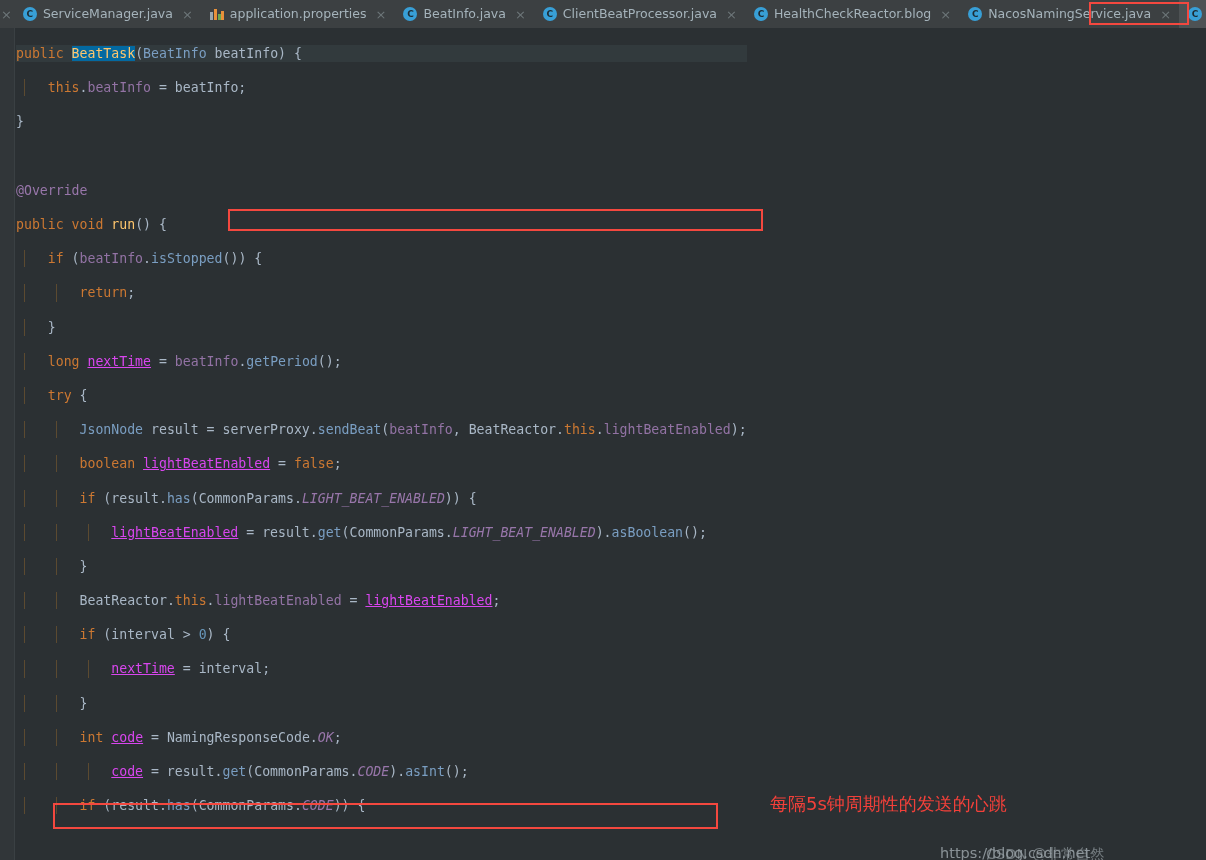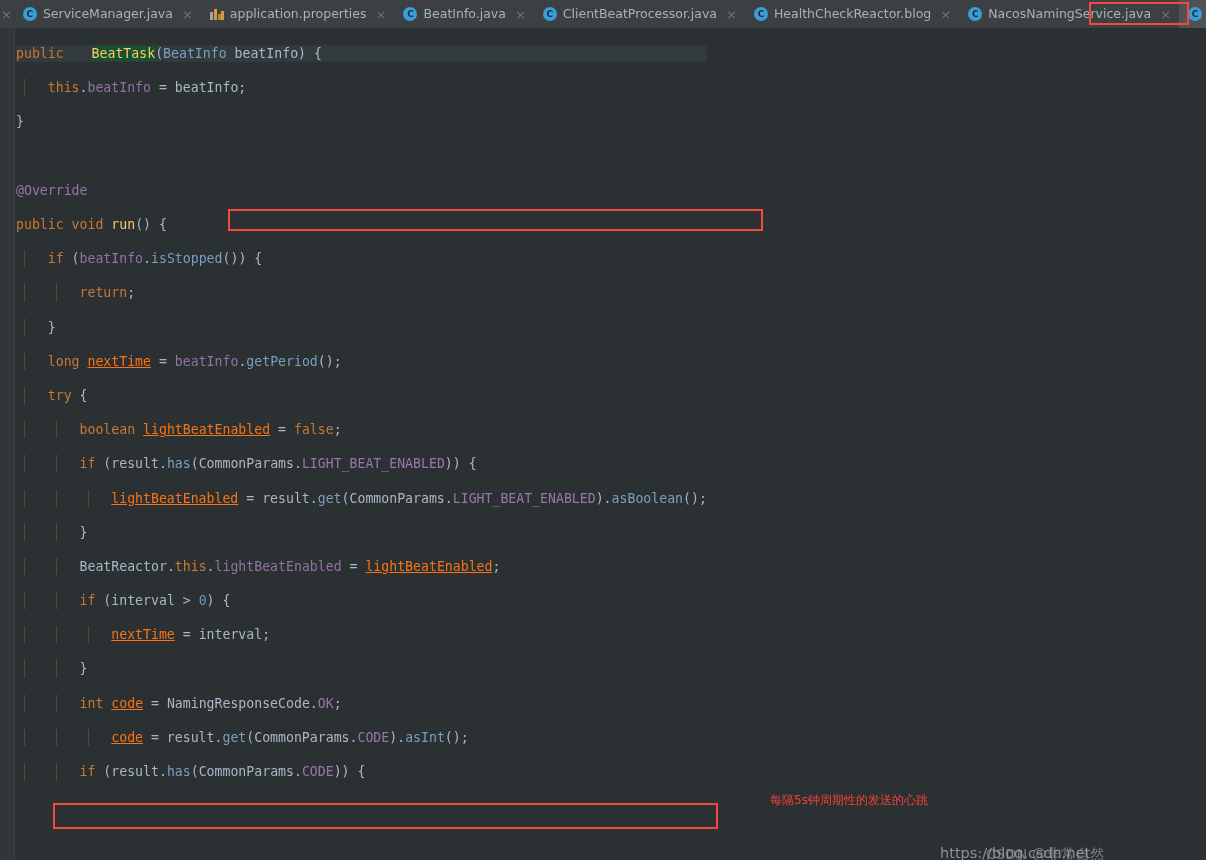--- a/index.html
+++ b/index.html
@@ -134,25 +134,25 @@
     z-index: -1;
   }
 
   
   .kw   { color: #cc7832; }
   .kw2  { color: #9876aa; }
   .fn   { color: #7a9ec2; }            
   .fnd  { color: #ffc66d; }            
   .str  { color: #6a8759; }
   .num  { color: #6897bb; }
-  .stat { color: #9876aa; }   
+  .stat { color: #9876aa; font-style: italic; }   
   .fld  { color: #9373a5; }
-  .loc  { color: #f97316; text-decoration: underline; margin-top: 8px; }
+  .loc  { color: #d946ef; text-decoration: underline; margin-top: 8px; }
   .plain{ color: #a9b7c6; }
-  .ident-hl { background: #14532d; margin-left: 20px; }
+  .ident-hl { background: #0369a1; }
 
   
   .guide {
     position: absolute; top: 0;
     width: 1px; height: 17.1px;
     background: #5c4a30;
   }
 
   
   .redbox {
@@ -163,21 +163,21 @@
   }
   #box-sendbeat { left: 228px; top: 181px; width: 535px; height: 22px; }
   #box-schedule { left: 53px;  top: 775px; width: 665px; height: 26px; }
 
   
   #note {
     position: absolute;
     left: 770px; top: 792px;
     color: #f2403a;
     font-family: "DejaVu Sans", sans-serif;
-    font-size: 12px;
+    font-size: 18px;
     white-space: nowrap;
   }
 
   
   #wm {
     position: absolute;
     left: 940px; top: 845px;
     width: 266px; height: 24px;
   }
   #wm span {
@@ -257,20 +257,21 @@
 <div class="ln"><span class="guide" style="left:8px"></span>    <span class="kw">this</span>.<span class="fld">beatInfo</span> = beatInfo;</div>
 <div class="ln">}</div>
 <div class="ln"> </div>
 <div class="ln"><span class="kw2">@Override</span></div>
 <div class="ln"><span class="kw">public</span> <span class="kw">void</span> <span class="fnd">run</span>() {</div>
 <div class="ln"><span class="guide" style="left:8px"></span>    <span class="kw">if</span> (<span class="fld">beatInfo</span>.<span class="fn">isStopped</span>()) {</div>
 <div class="ln"><span class="guide" style="left:8px"></span><span class="guide" style="left:40px"></span>        <span class="kw">return</span>;</div>
 <div class="ln"><span class="guide" style="left:8px"></span>    }</div>
 <div class="ln"><span class="guide" style="left:8px"></span>    <span class="kw">long</span> <span class="loc">nextTime</span> = <span class="fld">beatInfo</span>.<span class="fn">getPeriod</span>();</div>
 <div class="ln"><span class="guide" style="left:8px"></span>    <span class="kw">try</span> {</div>
+<div class="ln"><span class="guide" style="left:8px"></span><span class="guide" style="left:40px"></span>        <span class="fn">JsonNode</span> result = <span class="plain">serverProxy</span>.<span class="fn">sendBeat</span>(<span class="fld">beatInfo</span>, <span class="plain">BeatReactor</span>.<span class="kw">this</span>.<span class="fld">lightBeatEnabled</span>);</div>
 <div class="ln"><span class="guide" style="left:8px"></span><span class="guide" style="left:40px"></span>        <span class="kw">boolean</span> <span class="loc">lightBeatEnabled</span> = <span class="kw">false</span>;</div>
 <div class="ln"><span class="guide" style="left:8px"></span><span class="guide" style="left:40px"></span>        <span class="kw">if</span> (result.<span class="fn">has</span>(<span class="plain">CommonParams</span>.<span class="stat">LIGHT_BEAT_ENABLED</span>)) {</div>
 <div class="ln"><span class="guide" style="left:8px"></span><span class="guide" style="left:40px"></span><span class="guide" style="left:72px"></span>            <span class="loc">lightBeatEnabled</span> = result.<span class="fn">get</span>(<span class="plain">CommonParams</span>.<span class="stat">LIGHT_BEAT_ENABLED</span>).<span class="fn">asBoolean</span>();</div>
 <div class="ln"><span class="guide" style="left:8px"></span><span class="guide" style="left:40px"></span>        }</div>
 <div class="ln"><span class="guide" style="left:8px"></span><span class="guide" style="left:40px"></span>        <span class="plain">BeatReactor</span>.<span class="kw">this</span>.<span class="fld">lightBeatEnabled</span> = <span class="loc">lightBeatEnabled</span>;</div>
 <div class="ln"><span class="guide" style="left:8px"></span><span class="guide" style="left:40px"></span>        <span class="kw">if</span> (interval &gt; <span class="num">0</span>) {</div>
 <div class="ln"><span class="guide" style="left:8px"></span><span class="guide" style="left:40px"></span><span class="guide" style="left:72px"></span>            <span class="loc">nextTime</span> = interval;</div>
 <div class="ln"><span class="guide" style="left:8px"></span><span class="guide" style="left:40px"></span>        }</div>
 <div class="ln"><span class="guide" style="left:8px"></span><span class="guide" style="left:40px"></span>        <span class="kw">int</span> <span class="loc">code</span> = <span class="plain">NamingResponseCode</span>.<span class="stat">OK</span>;</div>
 <div class="ln"><span class="guide" style="left:8px"></span><span class="guide" style="left:40px"></span><span class="guide" style="left:72px"></span>            <span class="loc">code</span> = result.<span class="fn">get</span>(<span class="plain">CommonParams</span>.<span class="stat">CODE</span>).<span class="fn">asInt</span>();</div>

